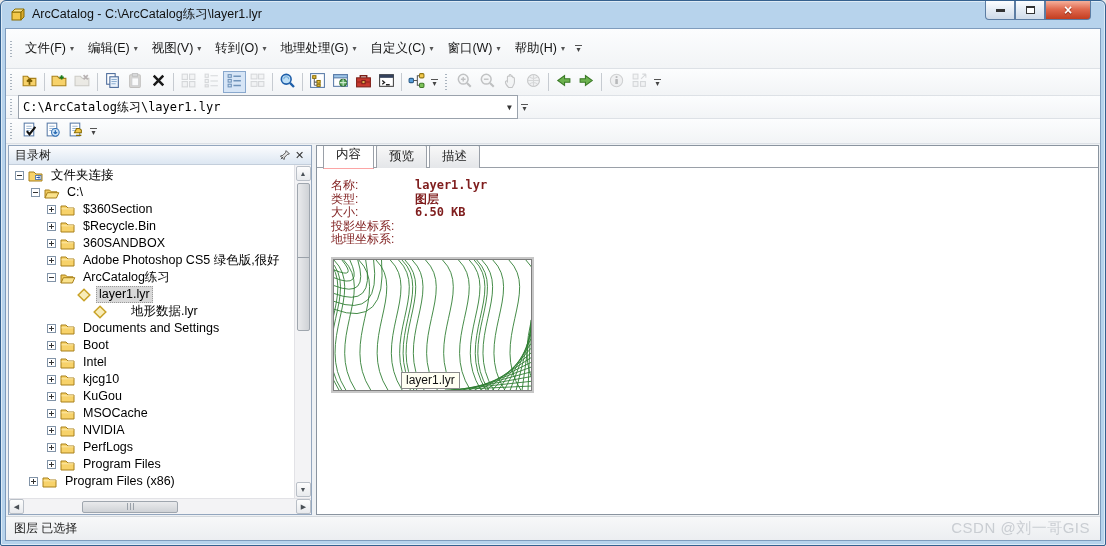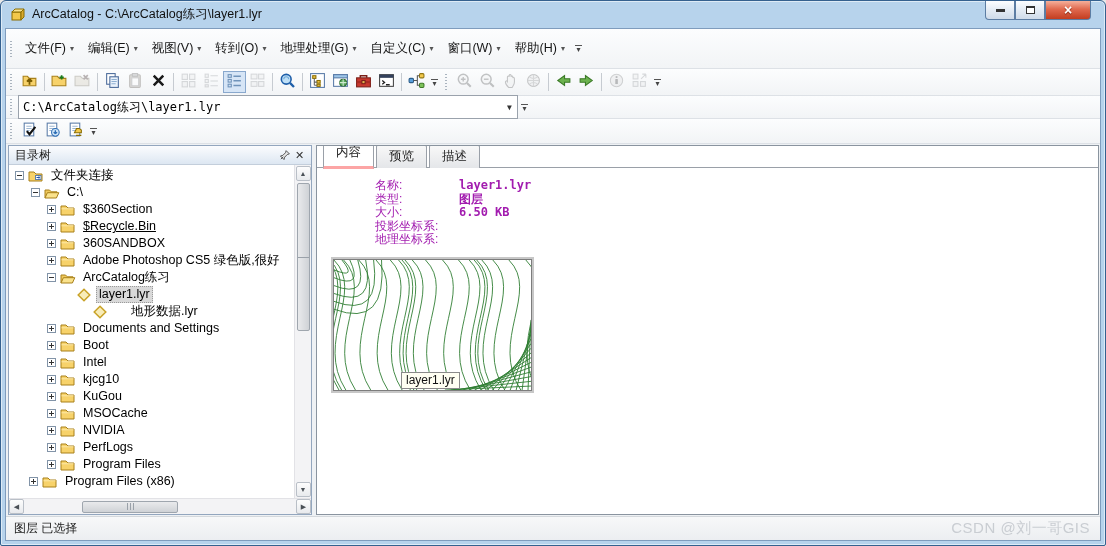--- a/index.html
+++ b/index.html
@@ -72,23 +72,23 @@
     display:flex;flex-direction:column;align-items:center;justify-content:center;}
   .hthumb i{width:1px;height:7px;margin:0 1px;display:inline-block;}
   .hthumb .ii{display:flex;}
   .hscroll .sp,.vfill{flex:1;}
   
   .right-panel{flex:1;margin:0 1px 1px 4px;border:1px solid #8a949f;background:#fff;display:flex;flex-direction:column;overflow:hidden;}
   .tabs{height:22px;flex:0 0 auto;display:flex;align-items:flex-end;padding:2px 0 0 6px;background:#fff;position:relative;}
   .tabs::after{content:"";position:absolute;left:0;right:0;bottom:0;height:1px;background:#9aa0a8;}
   .tab{position:relative;z-index:1;font-size:12.5px;padding:2px 12px 3px;border:1px solid #9aa0a8;border-bottom:none;
     background:linear-gradient(#f8f8f8,#e4e6e9);margin-right:2px;border-radius:2px 2px 0 0;color:#222;}
-  .tab.active{background:#fff;padding-bottom:5px;border-bottom:3px solid #fca5a5;margin-bottom:-1px;}
+  .tab.active{background:#fff;padding-bottom:5px;border-bottom:1px solid #fca5a5;margin-bottom:-1px;}
   .content-body{flex:1;padding:11px 0 0 14px;overflow:hidden;background:#fff;}
-  .fields{display:grid;grid-template-columns:84px auto;font-size:12px;line-height:13.5px;color:#a21caf;margin-left:44px;}
+  .fields{display:grid;grid-template-columns:84px auto;font-size:12px;line-height:13.5px;color:#7f1d1d;}
   .fields .lab{font-family:"Liberation Sans",sans-serif;}
   .fields .val{font-family:"DejaVu Sans Mono","Liberation Mono",monospace;font-weight:bold;}
   .thumb{position:relative;width:199px;height:132px;margin-top:12px;background:#fff;border:1px solid #7d7d7d;
     box-shadow:0 0 0 2px #c7c7c7;margin-left:2px;}
   .thumb svg{position:absolute;inset:0;width:100%;height:100%;}
   .thumb-label{position:absolute;left:34%;bottom:1px;background:#fffff2;border:1px solid #8a8a8a;font-size:12px;
     padding:0 4px;line-height:15px;color:#111;}
   
   .statusbar{height:24px;flex:0 0 auto;background:linear-gradient(#f7f8f9,#eceef1);border-top:1px solid #d4d8dc;display:flex;
     align-items:center;padding:0 10px 0 8px;font-size:12px;color:#222;}
@@ -437,21 +437,21 @@
                 <span class="tlabel">C:\</span>
               </div>
               <div class="trow" style="padding-left: 38px;">
                 <span class="texp plus"></span>
                 <span class="ticon"><svg viewBox="0 0 16 16">
                     <path d="M1 13h13V6H8L6 4H1z" fill="#f7d26a" stroke="#a8801a"></path>
                     <path d="M1.5 6.8h12" stroke="#fce8a8"></path>
                   </svg></span>
                 <span class="tlabel">$360Section</span>
               </div>
-              <div class="trow" style="padding-left: 38px; text-decoration: underline;">
+              <div class="trow" style="padding-left: 38px;">
                 <span class="texp plus"></span>
                 <span class="ticon"><svg viewBox="0 0 16 16">
                     <path d="M1 13h13V6H8L6 4H1z" fill="#f7d26a" stroke="#a8801a"></path>
                     <path d="M1.5 6.8h12" stroke="#fce8a8"></path>
                   </svg></span>
                 <span class="tlabel">$Recycle.Bin</span>
               </div>
               <div class="trow" style="padding-left: 38px;">
                 <span class="texp plus"></span>
                 <span class="ticon"><svg viewBox="0 0 16 16">

